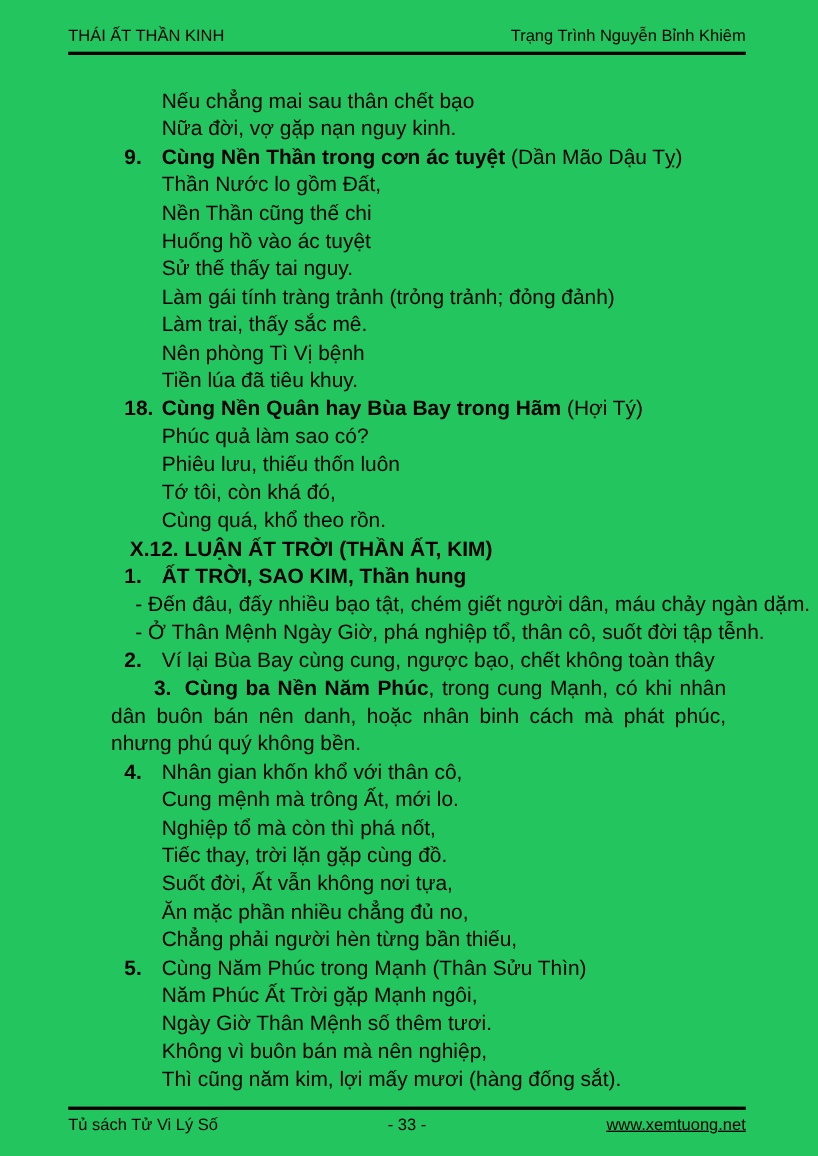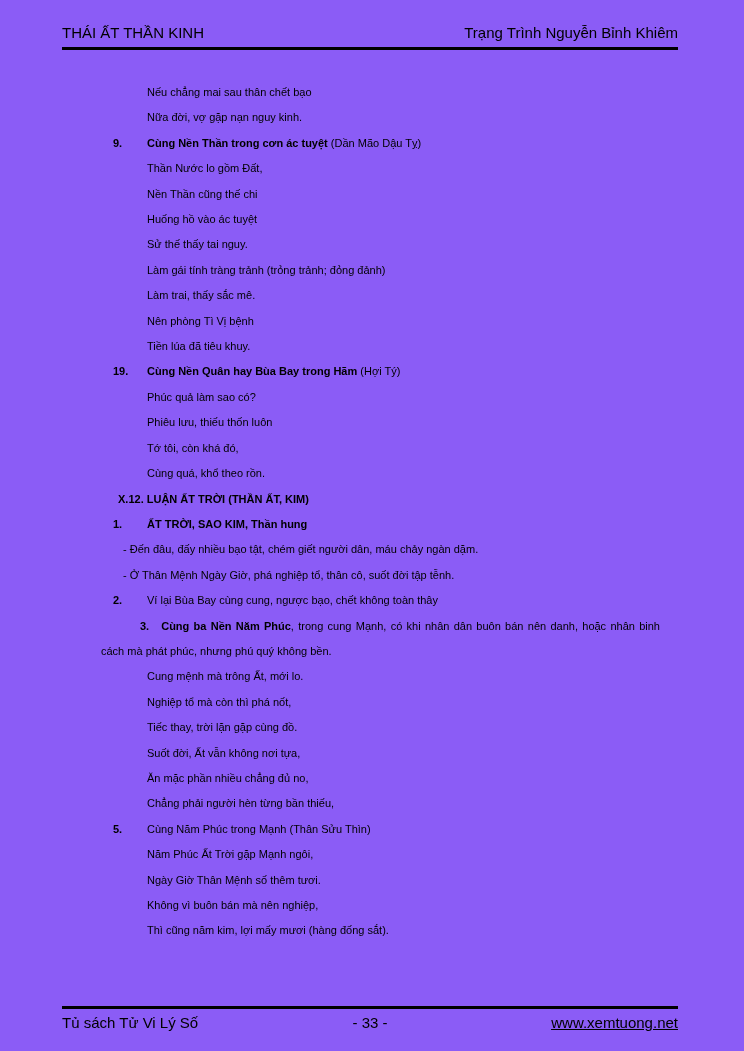--- a/index.html
+++ b/index.html
@@ -4,21 +4,21 @@
 <style>
   html, body {
     margin: 0;
     padding: 0;
     background: #ffffff;
   }
   .page {
     position: relative;
     width: 744px;
     height: 1051px;
-    background: #8b5cf6;
+    background: #22c55e;
     font-family: "Liberation Sans", sans-serif;
     color: #000000;
     overflow: hidden;
   }
   
   .page-header {
     position: absolute;
     top: 24px;
     left: 62px;
     width: 616px;
@@ -48,21 +48,21 @@
     color: #000;
     text-decoration: underline;
     cursor: pointer;
   }
   
   .doc-body {
     position: absolute;
     top: 80px;
     left: 85px;
     width: 575px;
-    font-size: 11px;
+    font-size: 19px;
     line-height: 25.4px;
   }
   .line { white-space: nowrap; margin-left: 16px; }
   .b, .num { font-weight: bold; }
   .line.poem { margin-left: 62px; }
   .line.sub  { margin-left: 38px; }
   .line.heading { margin-left: 33px; font-weight: bold; }
   .line.item { margin-left: 28px; }
   .line.item .num {
     display: inline-block;
@@ -93,31 +93,32 @@
       <div class="line poem"><span>Nữa đời, vợ gặp nạn nguy kinh.</span></div>
       <div class="line item"><span class="num">9.</span><span class="b">Cùng Nền Thần trong cơn ác tuyệt</span><span> (Dần Mão Dậu Tỵ)</span></div>
       <div class="line poem"><span>Thần Nước lo gồm Đất,</span></div>
       <div class="line poem"><span>Nền Thần cũng thế chi</span></div>
       <div class="line poem"><span>Huống hồ vào ác tuyệt</span></div>
       <div class="line poem"><span>Sử thế thấy tai nguy.</span></div>
       <div class="line poem"><span>Làm gái tính tràng trảnh (trỏng trảnh; đỏng đảnh)</span></div>
       <div class="line poem"><span>Làm trai, thấy sắc mê.</span></div>
       <div class="line poem"><span>Nên phòng Tì Vị bệnh</span></div>
       <div class="line poem"><span>Tiền lúa đã tiêu khuy.</span></div>
-      <div class="line item"><span class="num">19.</span><span class="b">Cùng Nền Quân hay Bùa Bay trong Hãm</span><span> (Hợi Tý)</span></div>
+      <div class="line item"><span class="num">18.</span><span class="b">Cùng Nền Quân hay Bùa Bay trong Hãm</span><span> (Hợi Tý)</span></div>
       <div class="line poem"><span>Phúc quả làm sao có?</span></div>
       <div class="line poem"><span>Phiêu lưu, thiếu thốn luôn</span></div>
       <div class="line poem"><span>Tớ tôi, còn khá đó,</span></div>
       <div class="line poem"><span>Cùng quá, khổ theo rồn.</span></div>
       <div class="line heading"><span class="b">X.12. LUẬN ẤT TRỜI (THẦN ẤT, KIM)</span></div>
       <div class="line item"><span class="num">1.</span><span class="b">ẤT TRỜI, SAO KIM, Thần hung</span></div>
       <div class="line sub"><span>- Đến đâu, đấy nhiều bạo tật, chém giết người dân, máu chảy ngàn dặm.</span></div>
       <div class="line sub"><span>- Ở Thân Mệnh Ngày Giờ, phá nghiệp tổ, thân cô, suốt đời tập tễnh.</span></div>
       <div class="line item"><span class="num">2.</span><span>Ví lại Bùa Bay cùng cung, ngược bạo, chết không toàn thây</span></div>
       <div class="line para"><span class="num">3.</span><span class="b">Cùng ba Nền Năm Phúc</span><span>, trong cung Mạnh, có khi nhân dân buôn bán nên danh, hoặc nhân binh cách mà phát phúc, nhưng phú quý không bền.</span></div>
+      <div class="line item"><span class="num">4.</span><span>Nhân gian khốn khổ với thân cô,</span></div>
       <div class="line poem"><span>Cung mệnh mà trông Ất, mới lo.</span></div>
       <div class="line poem"><span>Nghiệp tổ mà còn thì phá nốt,</span></div>
       <div class="line poem"><span>Tiếc thay, trời lặn gặp cùng đồ.</span></div>
       <div class="line poem"><span>Suốt đời, Ất vẫn không nơi tựa,</span></div>
       <div class="line poem"><span>Ăn mặc phần nhiều chẳng đủ no,</span></div>
       <div class="line poem"><span>Chẳng phải người hèn từng bần thiếu,</span></div>
       <div class="line item"><span class="num">5.</span><span>Cùng Năm Phúc trong Mạnh (Thân Sửu Thìn)</span></div>
       <div class="line poem"><span>Năm Phúc Ất Trời gặp Mạnh ngôi,</span></div>
       <div class="line poem"><span>Ngày Giờ Thân Mệnh số thêm tươi.</span></div>
       <div class="line poem"><span>Không vì buôn bán mà nên nghiệp,</span></div>

